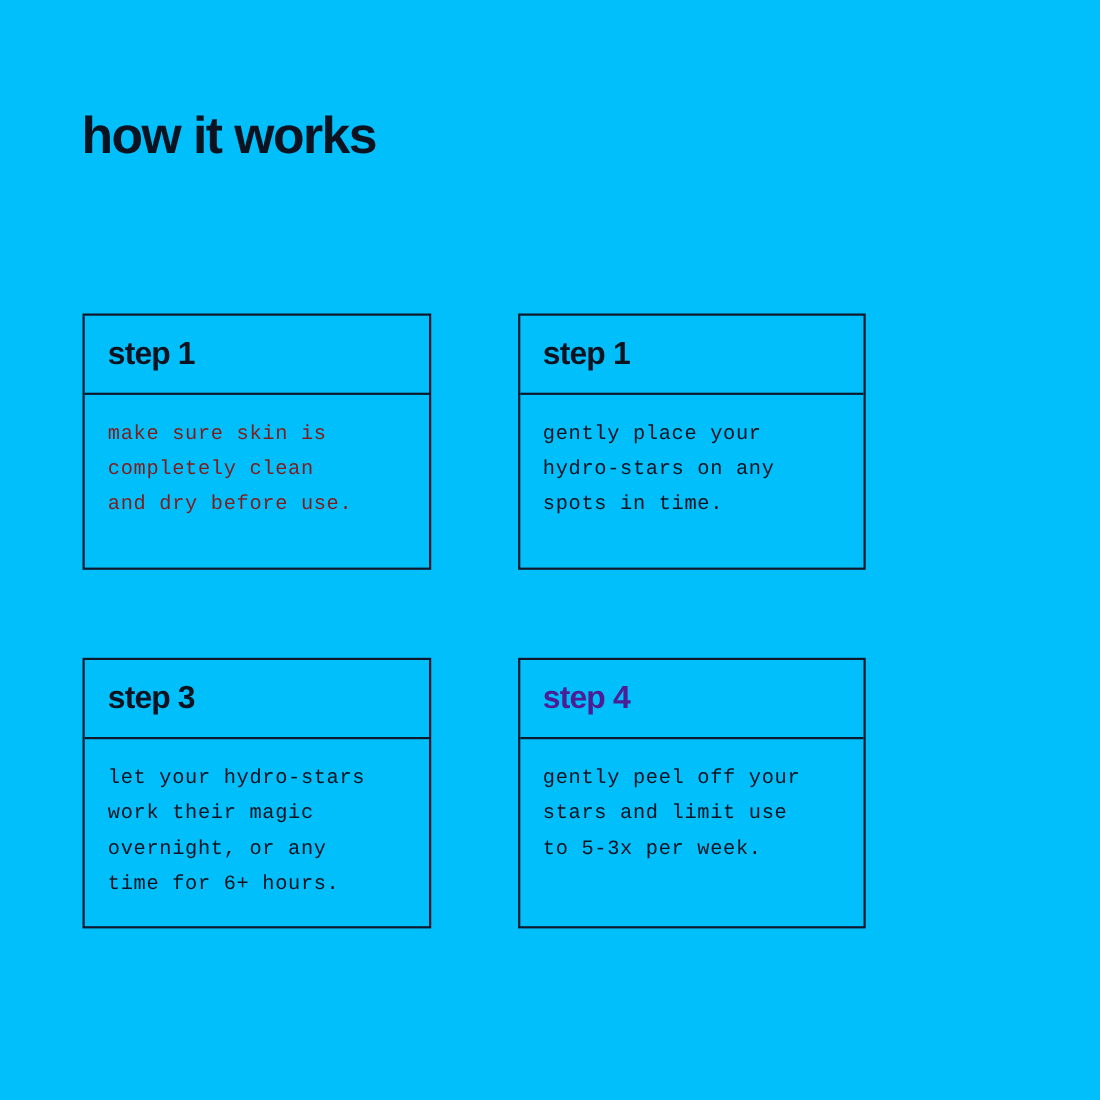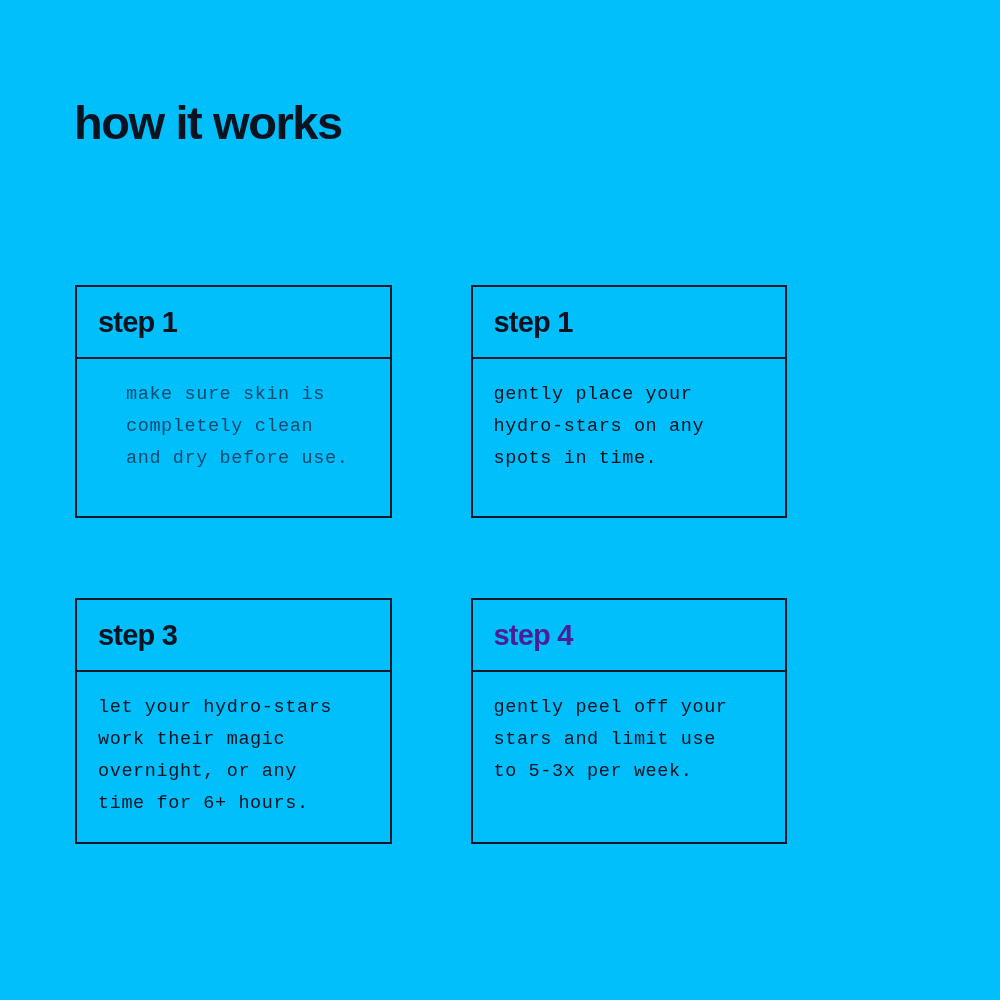--- a/index.html
+++ b/index.html
@@ -114,21 +114,21 @@
 
   <div class="card-grid">
 
     <div class="grid-row row-1">
 
       <div class="step-card size-short" style="border-color: rgb(16, 24, 43);">
         <div class="card-header" style="border-bottom-color: rgb(16, 24, 43);">
           <span class="card-header-label" style="color: rgb(11, 18, 32);">step 1</span>
         </div>
         <div class="card-body">
-          <p class="card-body-text" style="color: #0c4a6e; margin-left: 28px;">make sure skin is
+          <p class="card-body-text" style="color: #7f1d1d;">make sure skin is
 completely clean
 and dry before use.</p>
         </div>
       </div>
 
       <div class="step-card size-short" style="border-color: rgb(16, 24, 43);">
         <div class="card-header" style="border-bottom-color: rgb(16, 24, 43);">
           <span class="card-header-label" style="color: rgb(11, 18, 32);">step 1</span>
         </div>
         <div class="card-body">

